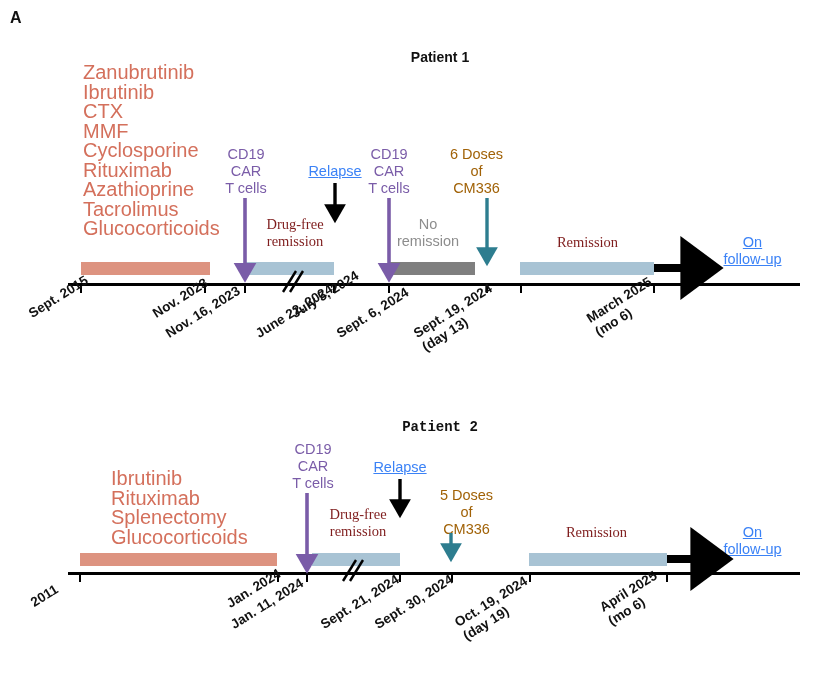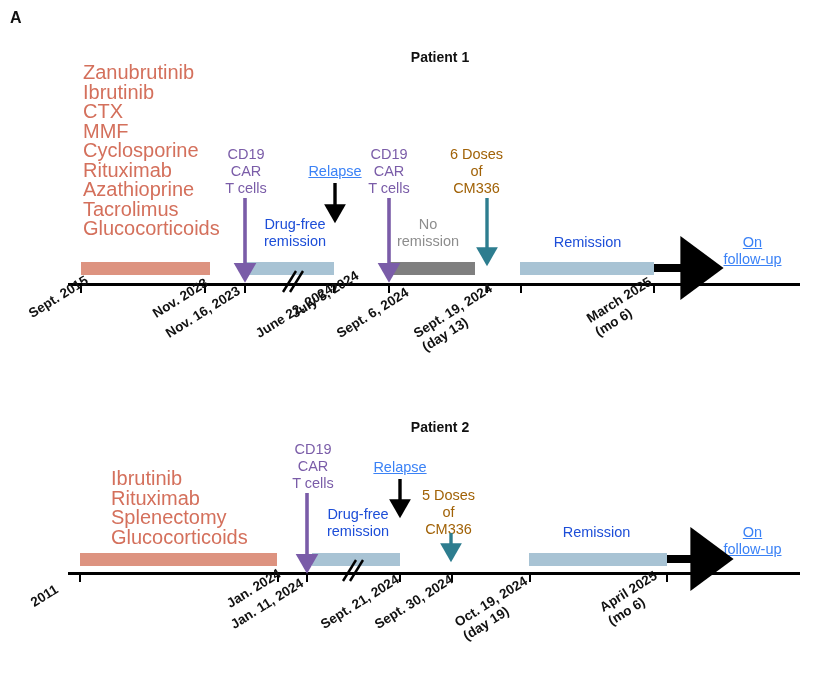--- a/index.html
+++ b/index.html
@@ -44,21 +44,21 @@
   
   .lbl{
     font-size:14.5px;
     line-height:17px;
     text-align:center;
     white-space:nowrap;
   }
   .lbl-purple{color:#7a5ca8;}
   .lbl-teal{color:#a16207;}
   .lbl-black{color:#3b82f6;text-decoration:underline;}
-  .lbl-blue{color:#1d4ed8;}
+  .lbl-blue{color:#7f1d1d;font-family:Liberation Serif, serif;}
   .lbl-gray{color:#8d8d8d;}
 
   
   .bar{height:13px;border-radius:0px;}
   .bar-salmon{background:#dd9380;}
   .bar-blue{background:#a8c3d4;}
   .bar-gray{background:#7f7f7f;}
 
   
   .axis-line{background:#000;height:3px;}
@@ -160,38 +160,38 @@
   <div class="abs datelab" style="left:334px;top:328px;">Sept. 6, 2024</div>
   <div class="abs datelab two" style="left:411px;top:328px;">
     <div>Sept. 19, 2024</div>
     <div>(day 13)</div>
   </div>
   <div class="abs datelab two" style="left:584px;top:313px;">
     <div>March 2025</div>
     <div>(mo 6)</div>
   </div>
 
-  <div class="abs patient-title" style="left:380px;top:419px;width:120px;">Patient 2</div>
+  <div class="abs patient-title" style="left:380px;top:419px;width:120px;font-family:Liberation Mono, monospace;">Patient 2</div>
 
   <div class="abs drug-list" style="left:111px;top:469px;">
     <div>Ibrutinib</div>
     <div>Rituximab</div>
     <div>Splenectomy</div>
     <div>Glucocorticoids</div>
   </div>
 
   <div class="abs lbl lbl-purple" style="left:273px;top:441px;width:80px;">
     <div>CD19</div>
     <div>CAR</div>
     <div>T cells</div>
   </div>
 
   <div class="abs lbl lbl-black" style="left:360px;top:459px;width:80px;">Relapse</div>
 
-  <div class="abs lbl lbl-teal" style="left:406px;top:487px;width:85px;">
+  <div class="abs lbl lbl-teal" style="left:424px;top:487px;width:85px;">
     <div>5 Doses</div>
     <div>of</div>
     <div>CM336</div>
   </div>
 
   <div class="abs lbl lbl-blue" style="left:310px;top:506px;width:96px;">
     <div>Drug-free</div>
     <div>remission</div>
   </div>
 

